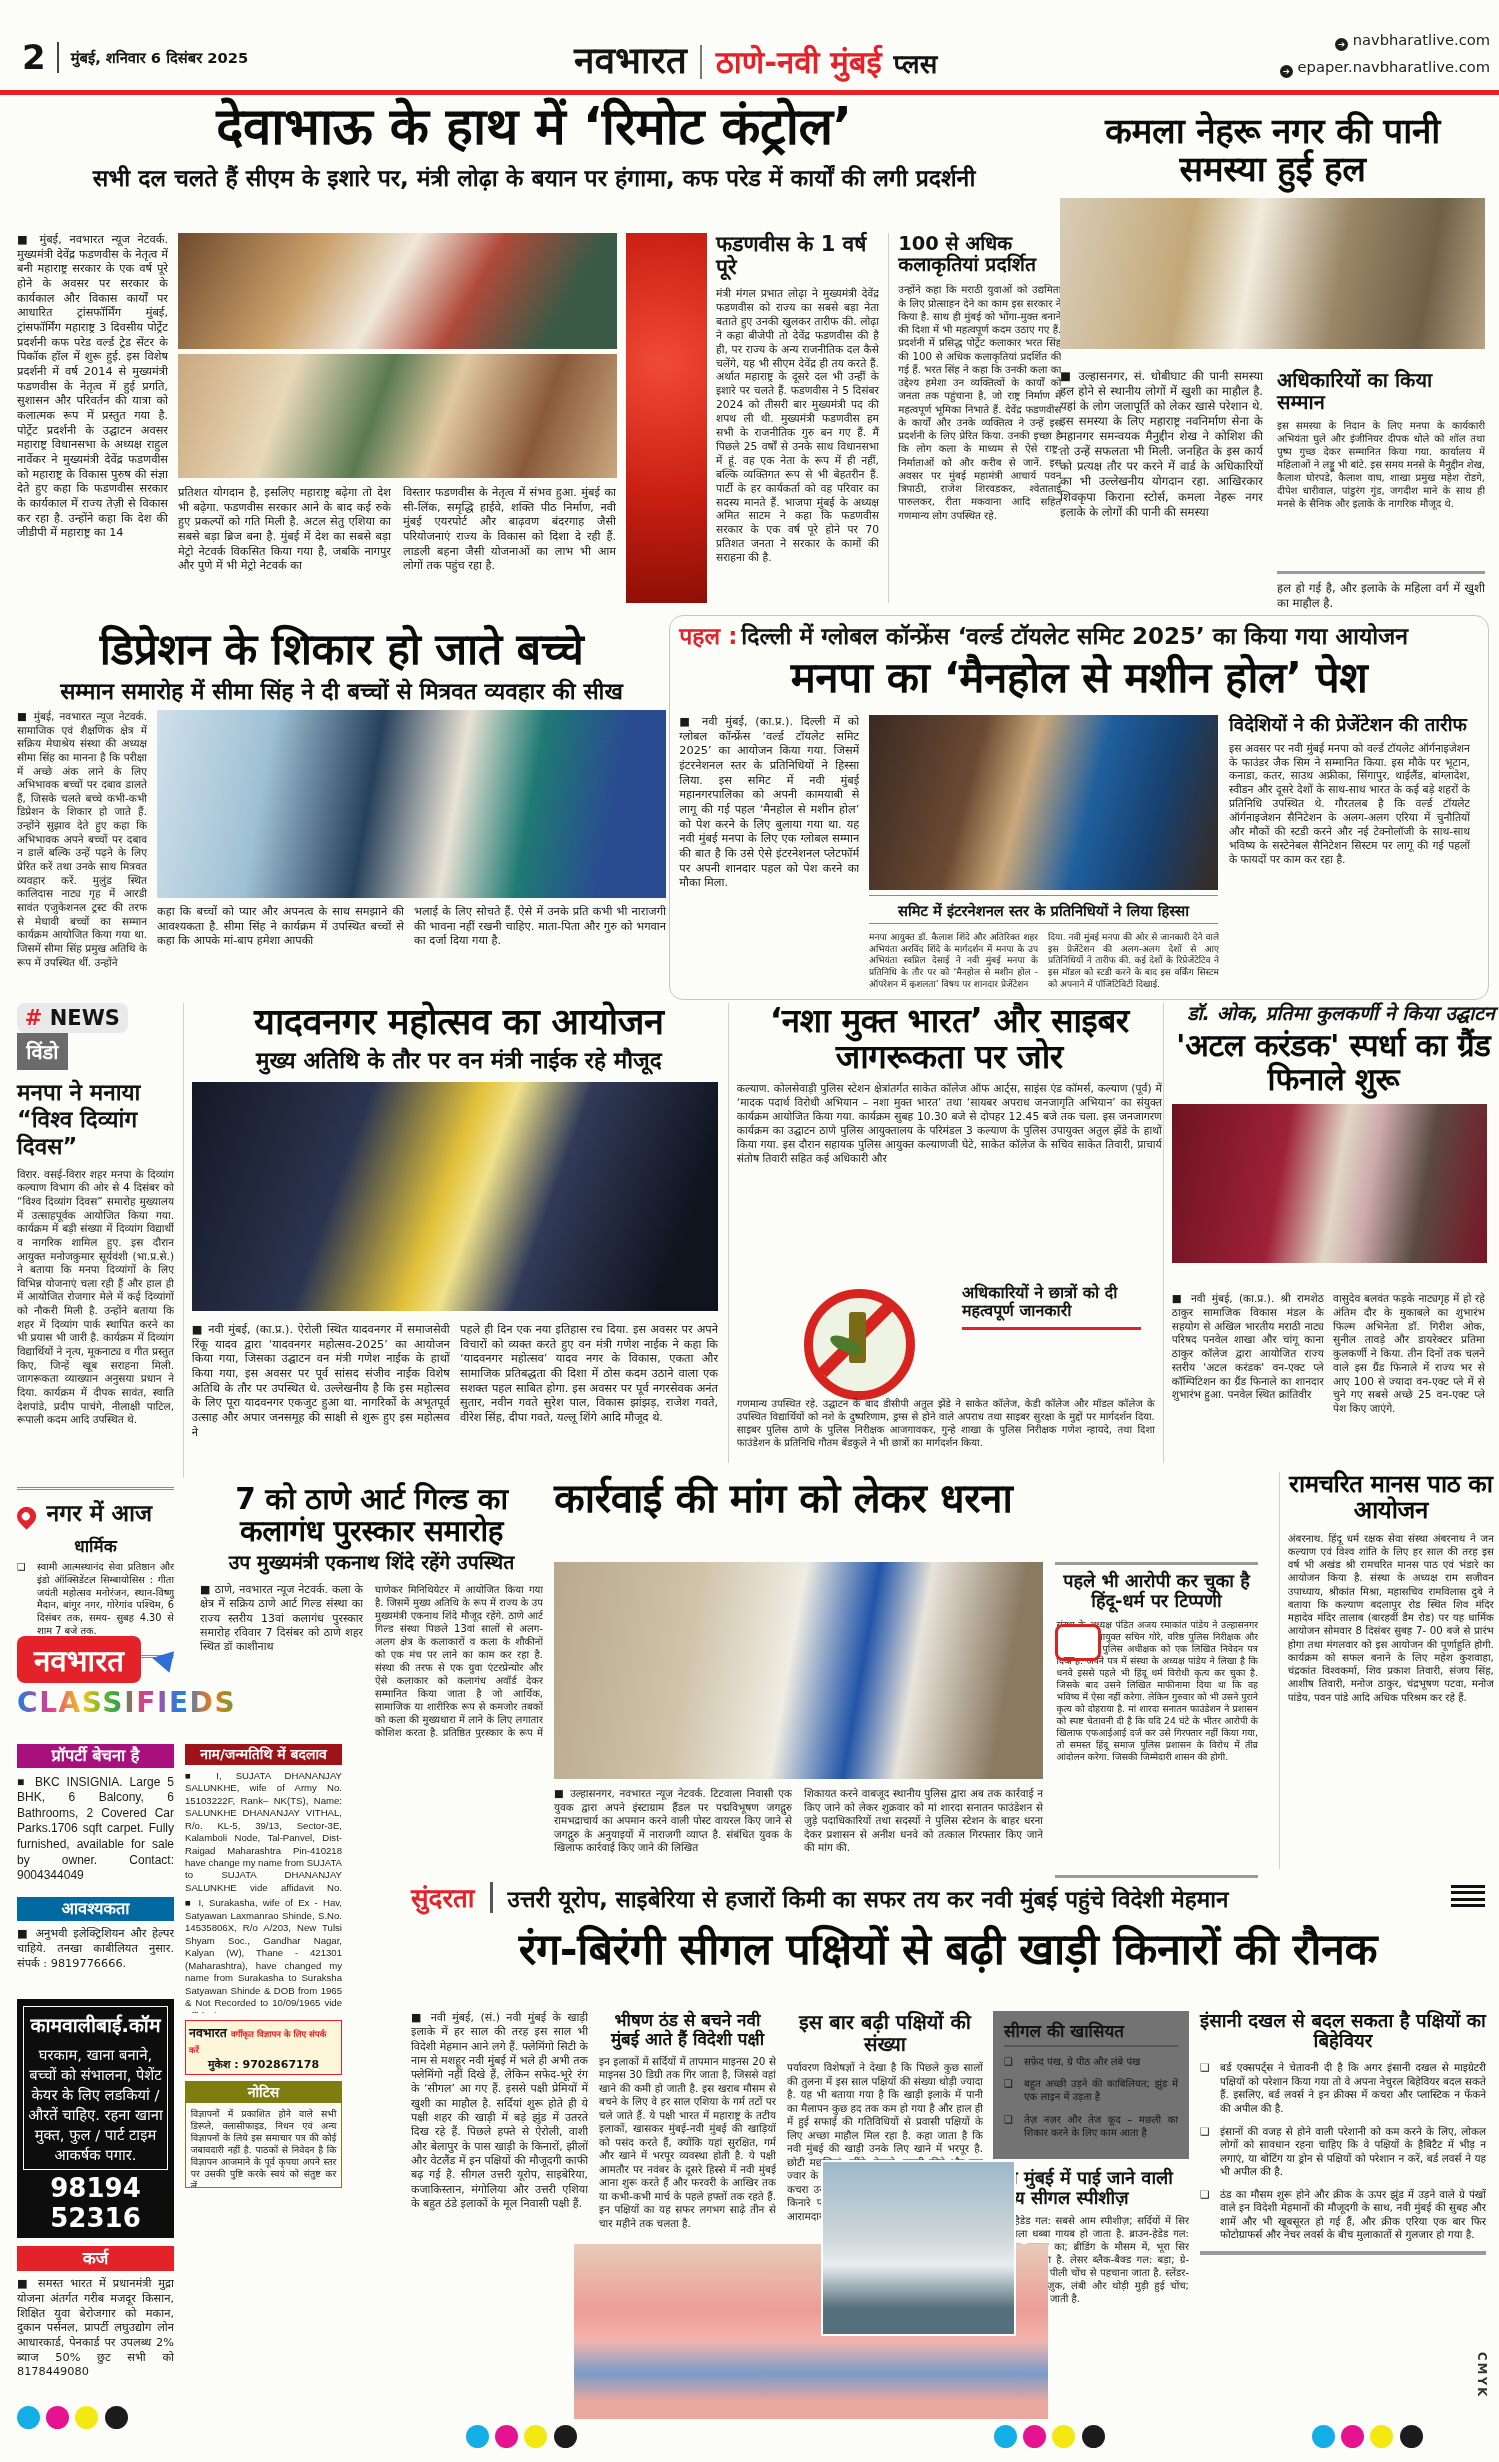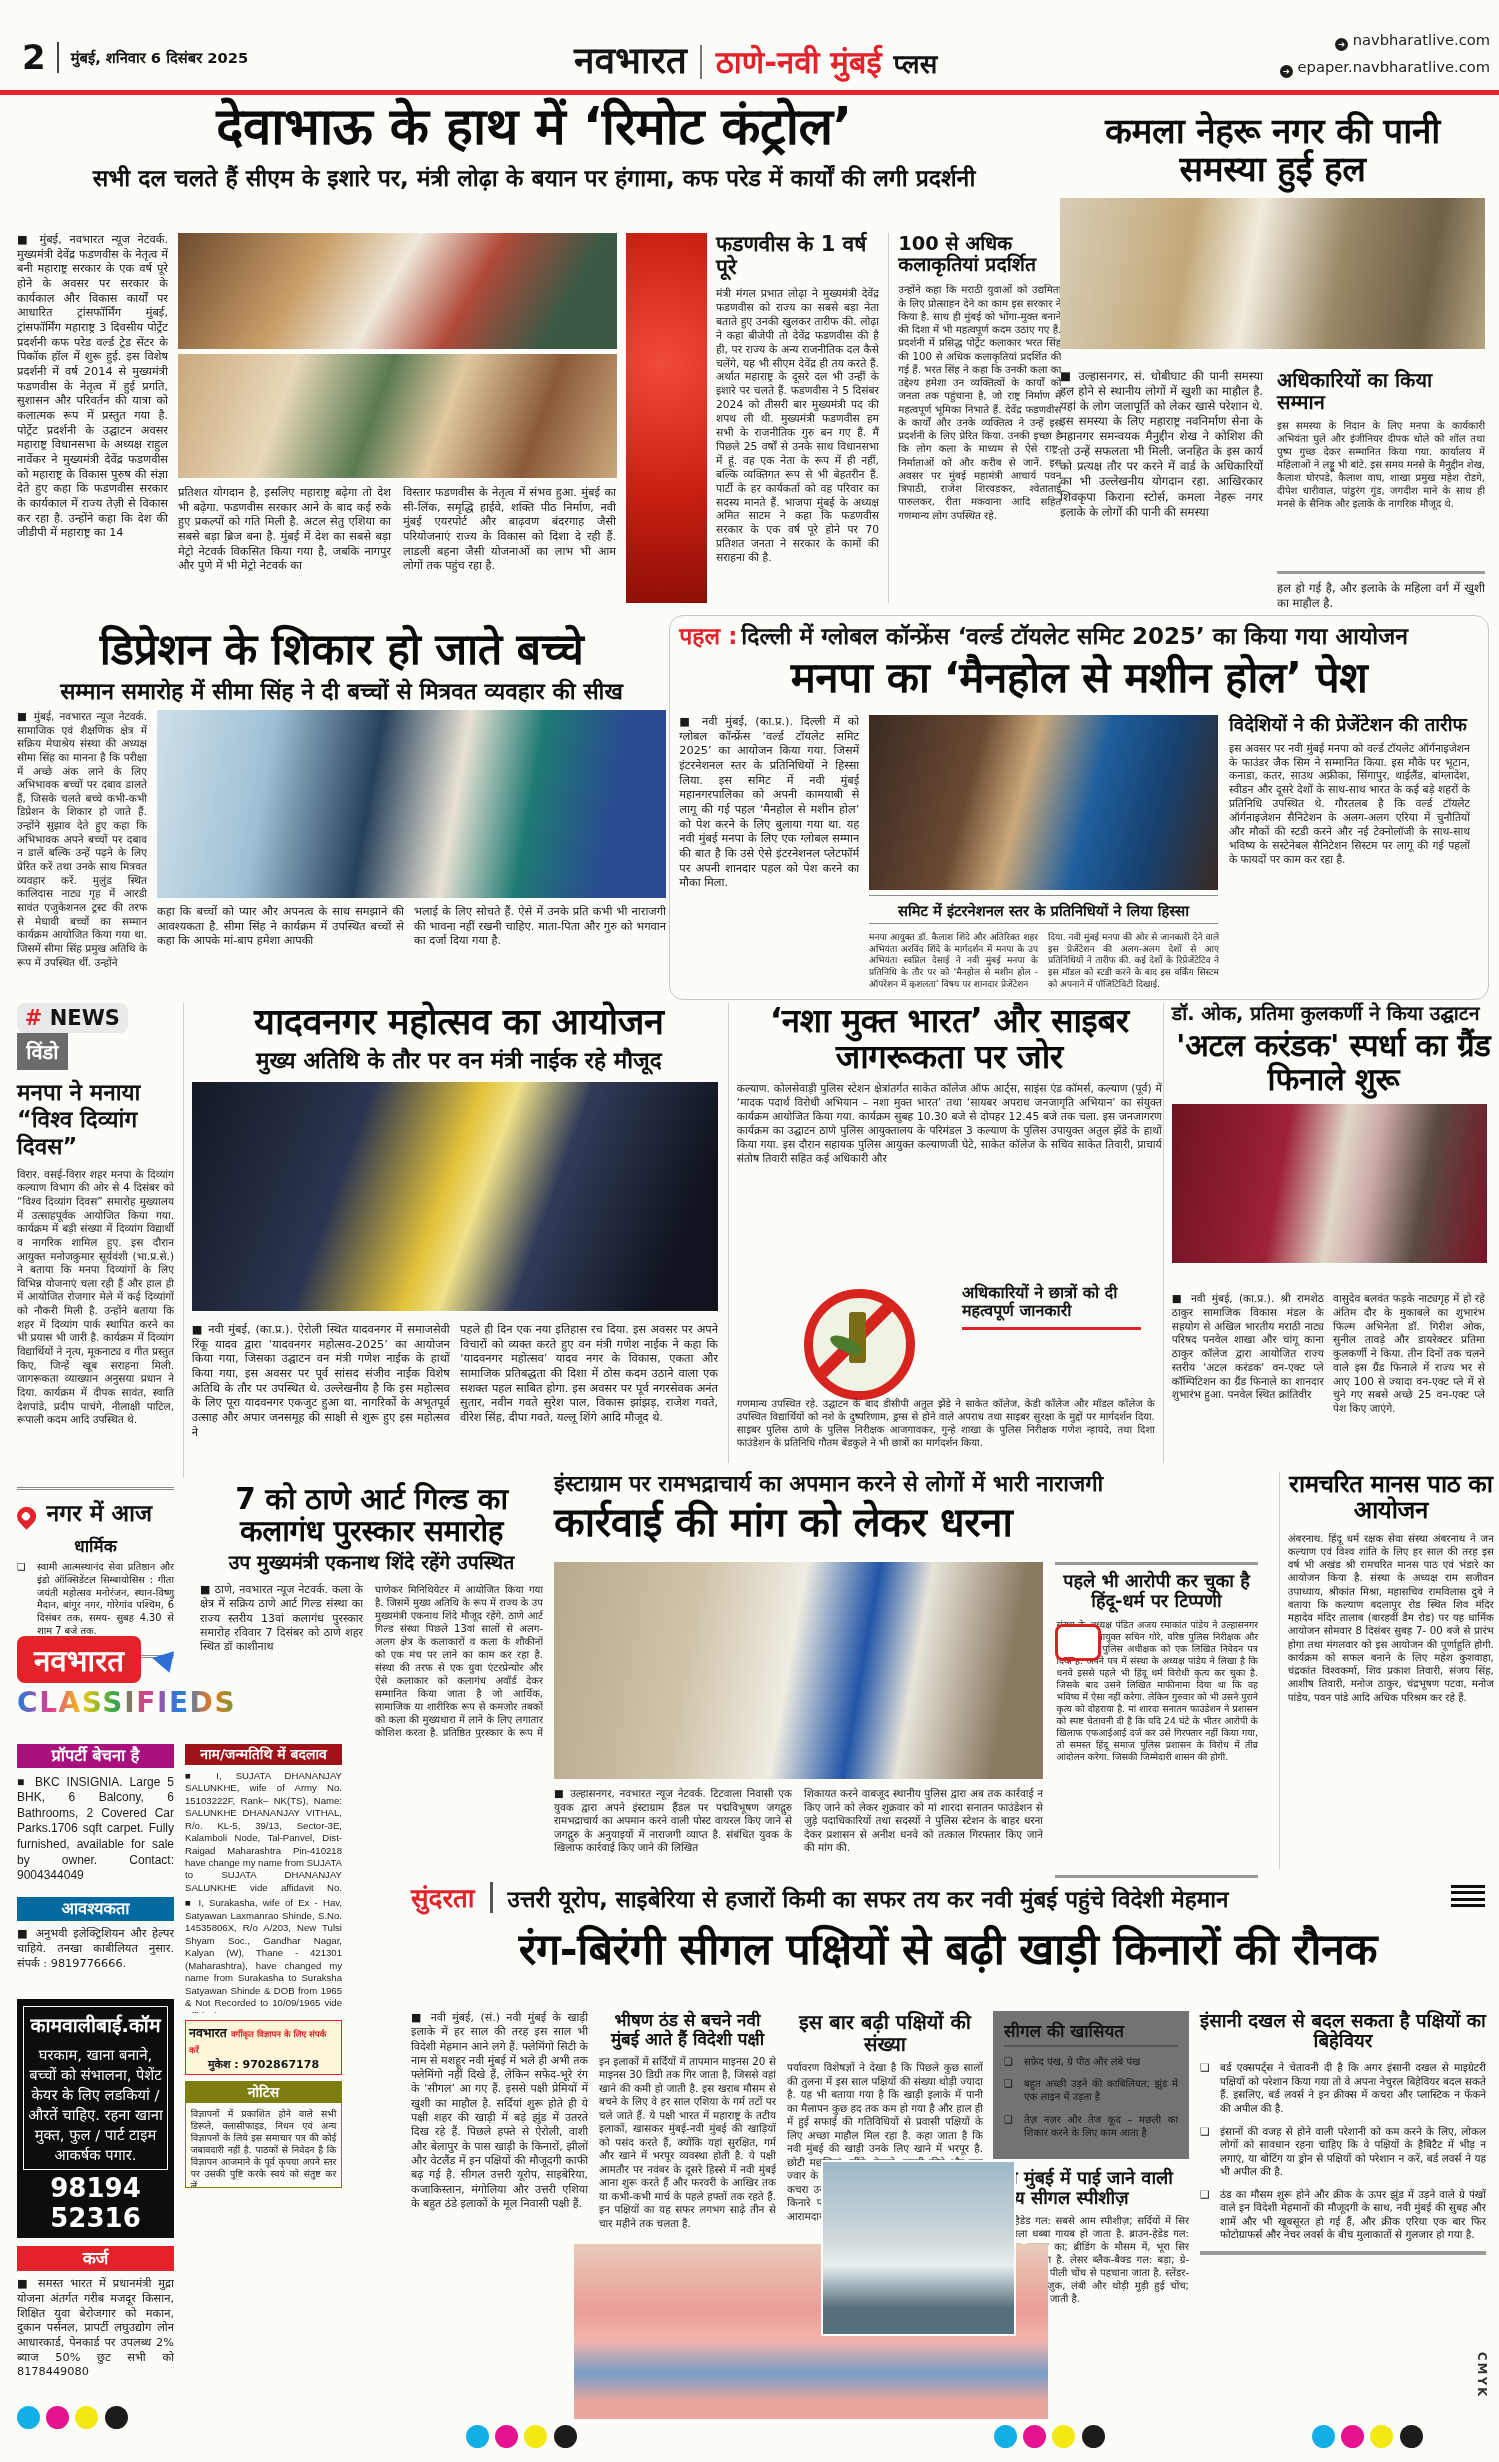--- a/index.html
+++ b/index.html
@@ -168,21 +168,21 @@
       </div>
     <div class="abs" style="left:233px;top:281px;width:179px;">
       <div class="khead" style="font-size:16px;border-bottom:3.1px solid #e32229;padding-bottom:7.8px;">अधिकारियों ने छात्रों को दी महत्वपूर्ण जानकारी</div>
     </div>
     <div class="abs" style="left:7.8px;top:394px;width:418px;height:65px;">
       <div class="body" style="font-size:10px;height:65px;">गणमान्य उपस्थित रहे. उद्घाटन के बाद डीसीपी अतुल झेंडे ने साकेत कॉलेज, केडी कॉलेज और मॉडल कॉलेज के उपस्थित विद्यार्थियों को नशे के दुष्परिणाम, ड्रग्स से होने वाले अपराध तथा साइबर सुरक्षा के मुद्दों पर मार्गदर्शन दिया. साइबर पुलिस ठाणे के पुलिस निरीक्षक आजगावकर, गुन्हे शाखा के पुलिस निरीक्षक गणेश न्हायदे, तथा दिशा फाउंडेशन के प्रतिनिधि गौतम बेंडकुले ने भी छात्रों का मार्गदर्शन किया.</div>
     </div>
   </div>
 
   <div class="abs vr" style="left:1163px;top:1003px;width:323px;height:460px;padding-left:7.8px;">
-    <div class="khead" style="font-size:19.4px;text-align:left;">डॉ. ओक, प्रतिमा कुलकर्णी ने किया उद्घाटन</div>
+    <div class="khead" style="font-size:19.4px;text-align:right;font-style:italic;">डॉ. ओक, प्रतिमा कुलकर्णी ने किया उद्घाटन</div>
     <div class="hl" style="font-size:31px;margin-top:4.7px;">'अटल करंडक' स्पर्धा का ग्रैंड फिनाले शुरू</div>
     <div class="ph" style="width:315px;height:159px;margin-top:7.8px;background:linear-gradient(100deg,#6e1322,#9e2138 35%,#e0d6c6 52%,#caa 62%,#5a4a42 78%,#7a1526);"></div>
     <div class="abs" style="left:7.8px;top:289px;width:152px;height:168px;">
       <div class="body" style="font-size:10.6px;height:168px;">■ नवी मुंबई, (का.प्र.). श्री रामशेठ ठाकुर सामाजिक विकास मंडल के सहयोग से अखिल भारतीय मराठी नाट्य परिषद पनवेल शाखा और चांगू काना ठाकुर कॉलेज द्वारा आयोजित राज्य स्तरीय 'अटल करंडक' वन-एक्ट प्ले कॉम्पिटिशन का ग्रैंड फिनाले का शानदार शुभारंभ हुआ. पनवेल स्थित क्रांतिवीर</div>
     </div>
     <div class="abs" style="left:169px;top:289px;width:152px;height:168px;">
       <div class="body" style="font-size:10.6px;height:168px;">वासुदेव बलवंत फड़के नाट्यगृह में हो रहे अंतिम दौर के मुकाबले का शुभारंभ फिल्म अभिनेता डॉ. गिरीश ओक, सुनील तावड़े और डायरेक्टर प्रतिमा कुलकर्णी ने किया. तीन दिनों तक चलने वाले इस ग्रैंड फिनाले में राज्य भर से आए 100 से ज्यादा वन-एक्ट प्ले में से चुने गए सबसे अच्छे 25 वन-एक्ट प्ले पेश किए जाएंगे.</div>
     </div>
   </div>
 
@@ -234,21 +234,20 @@
     <div class="sub" style="font-size:19.4px;margin-top:4.7px;">उप मुख्यमंत्री एकनाथ शिंदे रहेंगे उपस्थित</div>
     <div class="abs" style="left:0;top:99px;width:163px;height:155px;">
       <div class="body" style="font-size:11px;height:155px;">■ ठाणे, नवभारत न्यूज नेटवर्क. कला के क्षेत्र में सक्रिय ठाणे आर्ट गिल्ड संस्था का राज्य स्तरीय 13वां कलागंध पुरस्कार समारोह रविवार 7 दिसंबर को ठाणे शहर स्थित डॉ काशीनाथ</div>
     </div>
     <div class="abs" style="left:175px;top:99px;width:168px;height:155px;">
       <div class="body" style="font-size:10px;height:155px;">घाणेकर मिनिथियेटर में आयोजित किया गया है. जिसमें मुख्य अतिथि के रूप में राज्य के उप मुख्यमंत्री एकनाथ शिंदे मौजूद रहेंगे. ठाणे आर्ट गिल्ड संस्था पिछले 13वां सालों से अलग-अलग क्षेत्र के कलाकारों व कला के शौकीनों को एक मंच पर लाने का काम कर रहा है. संस्था की तरफ से एक युवा एंटरप्रेन्योर और ऐसे कलाकार को कलागंध अवॉर्ड देकर सम्मानित किया जाता है जो आर्थिक, सामाजिक या शारीरिक रूप से कमजोर तबकों को कला की मुख्यधारा में लाने के लिए लगातार कोशिश करता है. प्रतिष्ठित पुरस्कार के रूप में इस साल एक लाख रुपये के चेक, एक मेडल और एक सर्टिफिकेट के रूप में योगिता उमा अरुण तांबे को दिया जाएगा.</div>
     </div>
   </div>
 
   <div class="abs" style="left:554px;top:1472px;width:713px;height:397px;">
-    <div class="khead" style="font-size:22px;width:683px;">इंस्टाग्राम पर रामभद्राचार्य का अपमान करने से लोगों में भारी नाराजगी</div>
     <div class="hl" style="font-size:40px;width:683px;margin-top:4.7px;text-align:left;">कार्रवाई की मांग को लेकर धरना</div>
     <div class="abs ph" style="left:0;top:90px;width:489px;height:217px;background:linear-gradient(100deg,#b8a88e,#cfc3a9 28%,#efece2 48%,#2255a8 62%,#e8e4da 72%,#8a7a62 90%);"></div>
     <div class="abs" style="left:501px;top:90px;width:203px;height:304px;border-top:3.9px solid #9a9a9a;border-bottom:3.9px solid #9a9a9a;padding-top:6.2px;">
       <div class="khead" style="font-size:18px;text-align:center;">पहले भी आरोपी कर चुका है हिंदू-धर्म पर टिप्पणी</div>
       <div class="abs" style="left:0;top:59px;">
           <div class="bubble"></div>
         </div>
       <div class="body" style="font-size:9.3px;height:225px;margin-top:7.8px;padding-left:1.6px;">संस्था के अध्यक्ष पंडित अजय रमाकांत पांडेय ने उल्हासनगर के पुलिस उपायुक्त सचिन गोरे, वरिष्ठ पुलिस निरीक्षक और ठाणे ग्रामीण पुलिस अधीक्षक को एक लिखित निवेदन पत्र दिया है. अपने पत्र में संस्था के अध्यक्ष पांडेय ने लिखा है कि धनवे इससे पहले भी हिंदू धर्म विरोधी कृत्य कर चुका है. जिसके बाद उसने लिखित माफीनामा दिया था कि वह भविष्य में ऐसा नहीं करेगा. लेकिन गुरुवार को भी उसने पुराने कृत्य को दोहराया है. मां शारदा सनातन फाउंडेशन ने प्रशासन को स्पष्ट चेतावनी दी है कि यदि 24 घंटे के भीतर आरोपी के खिलाफ एफआईआई दर्ज कर उसे गिरफ्तार नहीं किया गया, तो समस्त हिंदू समाज पुलिस प्रशासन के विरोध में तीव्र आंदोलन करेगा. जिसकी जिम्मेदारी शासन की होगी.</div>
     </div>
     <div class="abs" style="left:0;top:315px;width:238px;height:81px;">

